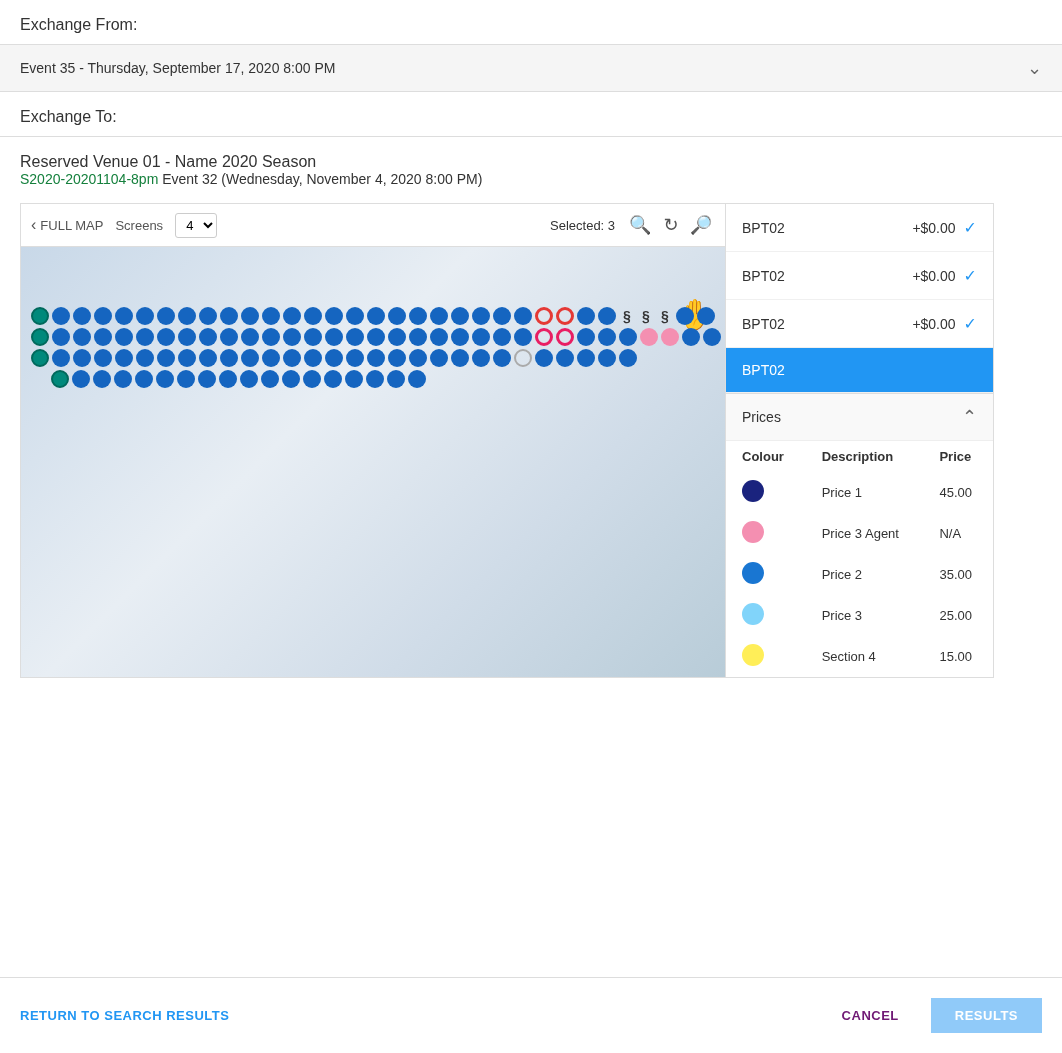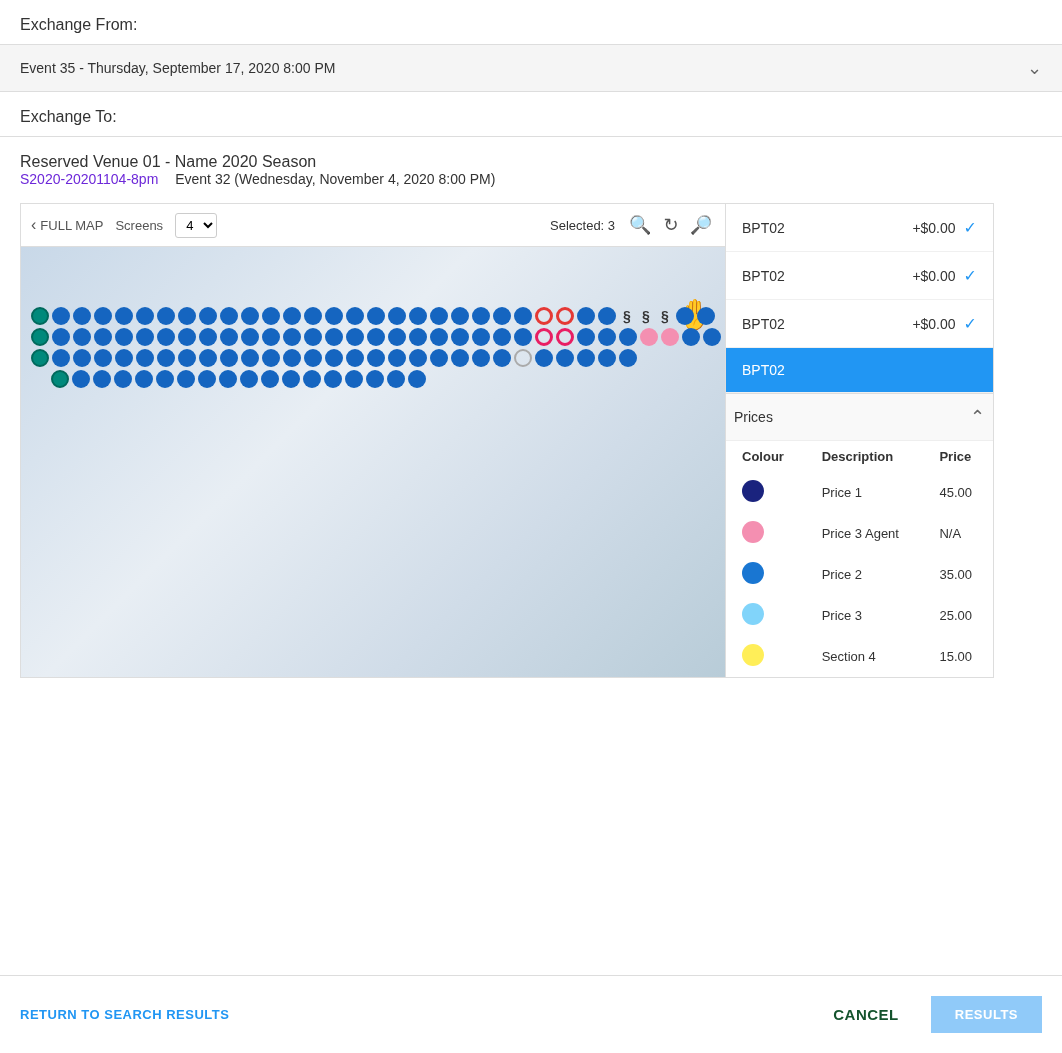--- a/index.html
+++ b/index.html
@@ -8,21 +8,21 @@
     .top-section { padding: 16px 20px 0 20px; }
     .exchange-from-label { font-size: 16px; font-weight: 400; color: #333; margin-bottom: 10px; }
     .divider { border: none; border-top: 1px solid #ddd; margin: 0; }
     .event-dropdown { background: #f5f5f5; padding: 12px 20px; display: flex; align-items: center; justify-content: space-between; cursor: pointer; border-bottom: 1px solid #ddd; }
     .event-dropdown-text { font-size: 14px; color: #333; }
     .chevron-down { font-size: 18px; color: #666; }
     .exchange-to-label { font-size: 16px; font-weight: 400; color: #333; padding: 16px 20px 10px 20px; }
     .divider2 { border: none; border-top: 1px solid #ddd; }
     .event-info { padding: 16px 20px 10px 20px; }
     .event-name { font-size: 16px; font-weight: 500; color: #333; margin-bottom: 0; }
-    .event-link { color: #6d28d9; font-size: 14px; margin-right: 13px; text-decoration: none; }
+    .event-link { color: #15803d; font-size: 14px; margin-right: 0; text-decoration: none; }
     .event-sub { font-size: 14px; color: #333; }
 
     .main-area { display: flex; padding: 0 20px; gap: 0; margin-top: 6px; }
 
     .seat-map-container { flex: 1; border: 1px solid #ddd; position: relative; overflow: hidden; background: #fff; }
     .seat-map-toolbar { display: flex; align-items: center; padding: 8px 10px; border-bottom: 1px solid #ddd; gap: 12px; background: #fff; }
     .full-map-btn { font-size: 13px; color: #555; cursor: pointer; display: flex; align-items: center; gap: 4px; }
     .full-map-btn::before { content: '‹'; font-size: 16px; }
     .screens-label { font-size: 13px; color: #555; }
     .screens-select { border: 1px solid #ccc; border-radius: 3px; padding: 3px 6px; font-size: 13px; background: #fff; }
@@ -49,38 +49,38 @@
     .right-panel-scroll { overflow-y: auto; flex: 1; }
 
     .ticket-row { display: flex; align-items: center; padding: 14px 16px; border-bottom: 1px solid #f0f0f0; gap: 8px; }
     .ticket-row.selected { background: #2196f3; }
     .ticket-code { font-size: 14px; color: #333; font-weight: 500; flex: 1; }
     .ticket-code.selected { color: #fff; }
     .ticket-price { font-size: 14px; color: #333; }
     .ticket-check { color: #2196f3; font-size: 16px; }
 
     .prices-section { border-top: 1px solid #ddd; }
-    .prices-header { display: flex; align-items: center; justify-content: space-between; padding: 12px 8px; background: #f9f9f9; border-bottom: 1px solid #eee; }
+    .prices-header { display: flex; align-items: center; justify-content: space-between; padding: 12px 16px; background: #f9f9f9; border-bottom: 1px solid #eee; }
     .prices-title { font-size: 14px; font-weight: 500; color: #333; }
     .prices-toggle { font-size: 18px; color: #666; cursor: pointer; }
     .prices-table { width: 100%; border-collapse: collapse; }
     .prices-table th { font-size: 13px; font-weight: 600; color: #333; text-align: left; padding: 8px 16px; }
     .prices-table td { font-size: 13px; color: #333; padding: 8px 16px; vertical-align: middle; }
     .price-dot { width: 22px; height: 22px; border-radius: 50%; display: inline-block; }
     .price-dot-dark { background: #1a237e; }
     .price-dot-pink { background: #f48fb1; }
     .price-dot-blue { background: #1976d2; }
     .price-dot-lightblue { background: #81d4fa; }
     .price-dot-yellow { background: #ffee58; }
     .price-dot-red { background: #e53935; }
 
     .bottom-bar { display: flex; align-items: center; justify-content: space-between; padding: 20px 20px; border-top: 1px solid #ddd; margin-top: auto; position: absolute; bottom: 0; left: 0; right: 0; background: #fff; }
     .return-link { color: #2196f3; font-size: 13px; font-weight: 600; text-decoration: none; letter-spacing: 0.5px; cursor: pointer; }
     .bottom-actions { display: flex; gap: 12px; }
-    .cancel-btn { background: transparent; border: none; color: #14532d; font-size: 15px; font-weight: 600; letter-spacing: 0.5px; cursor: pointer; padding: 10px 20px; }
+    .cancel-btn { background: transparent; border: none; color: #701a75; font-size: 13px; font-weight: 600; letter-spacing: 0.5px; cursor: pointer; padding: 10px 20px; }
     .continue-btn { background: #90caf9; border: none; color: #fff; font-size: 13px; font-weight: 600; letter-spacing: 0.5px; cursor: pointer; padding: 10px 24px; }
 
     ::-webkit-scrollbar { width: 12px; }
     ::-webkit-scrollbar-track { background: #f0f0f0; }
     ::-webkit-scrollbar-thumb { background: #ccc; }
   </style>
 </head>
 <body>
 
 <div class="top-section">

